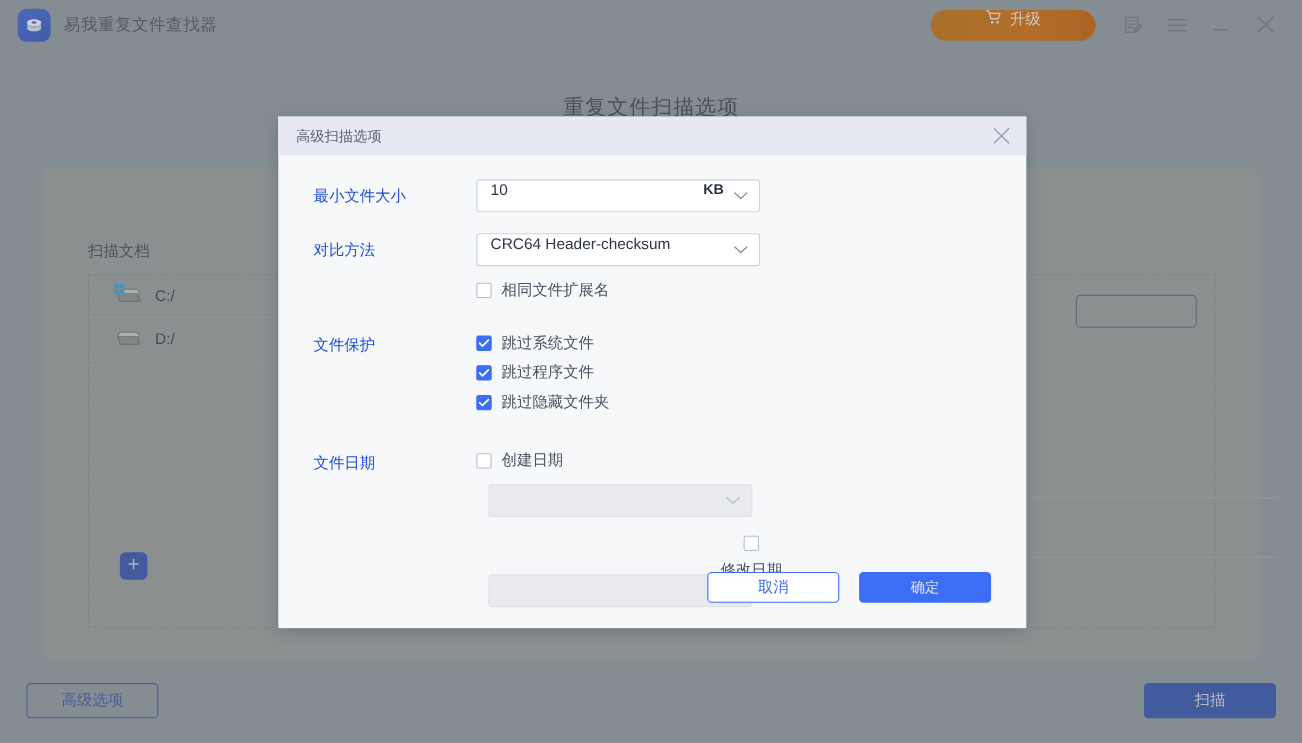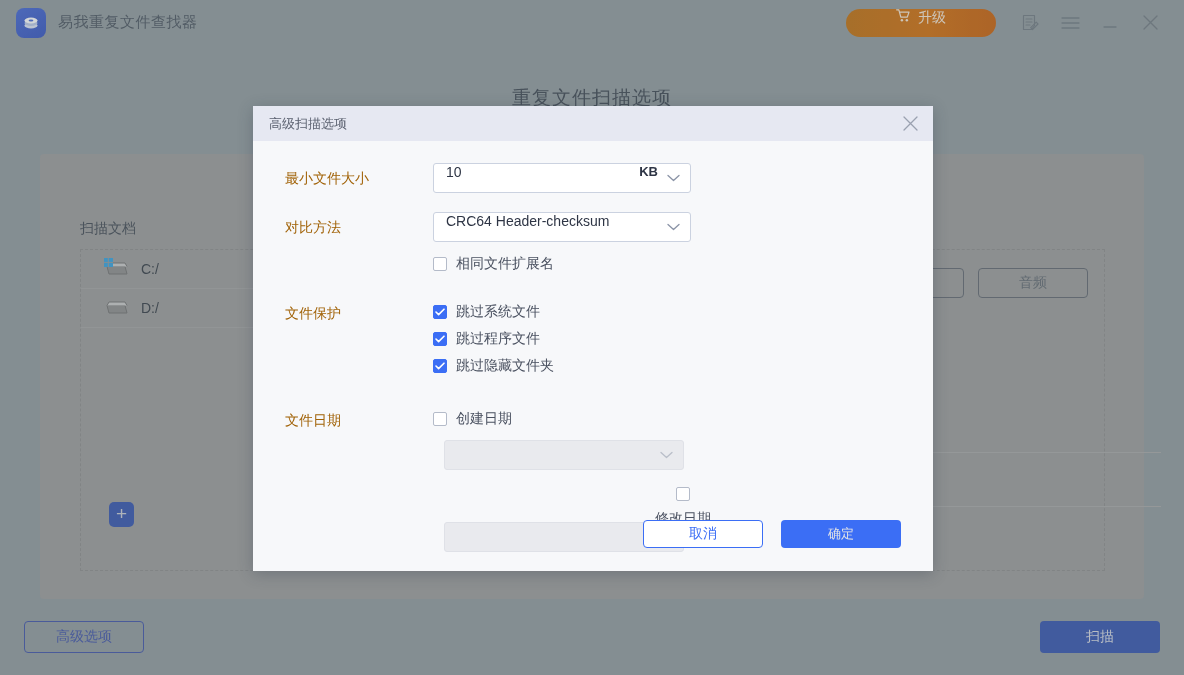--- a/index.html
+++ b/index.html
@@ -155,21 +155,21 @@
     align-items: center; justify-content: center;
     color: #9aa0b0; cursor: pointer;
   }
   #dialog-body {
     flex: 1; position: relative; padding: 22px 0 0 0;
   }
 
   .form-row { display: flex; align-items: flex-start; }
   .form-label {
     width: 180px; flex: 0 0 180px;
-    padding-left: 32px; font-size: 14px; color: #a16207;
+    padding-left: 32px; font-size: 14px; color: #1d4ed8;
     line-height: 30px;
   }
   .form-field { flex: 1; }
 
   .select-box {
     width: 258px; height: 30px; background: #ffffff;
     border: 1px solid #cbd2e0; border-radius: 3px;
     display: flex; 
     padding: 0 10px 0 12px; cursor: pointer;
   }
@@ -294,21 +294,20 @@
               <path d="M4 9.5l2-3.5h16l2 3.5" fill="#c9c9c9" stroke="#6f6f6f" stroke-width="1"></path>
             </svg>
           </span>
           <span class="drive-label">D:/</span>
         </div>
 
         <div id="add-drive-button">+</div>
 
         <div id="filetype-buttons">
           <button class="filetype-button"></button>
-          <button class="filetype-button">音频</button>
         </div>
 
         <div id="divider-line"></div>
         <div id="ext-row">
           <span id="ext-text">;*.vhdx;*.avhd;*.vdi;*.vbo</span>
         </div>
       </div>
     </div>
 
     <div id="bottom-bar">

